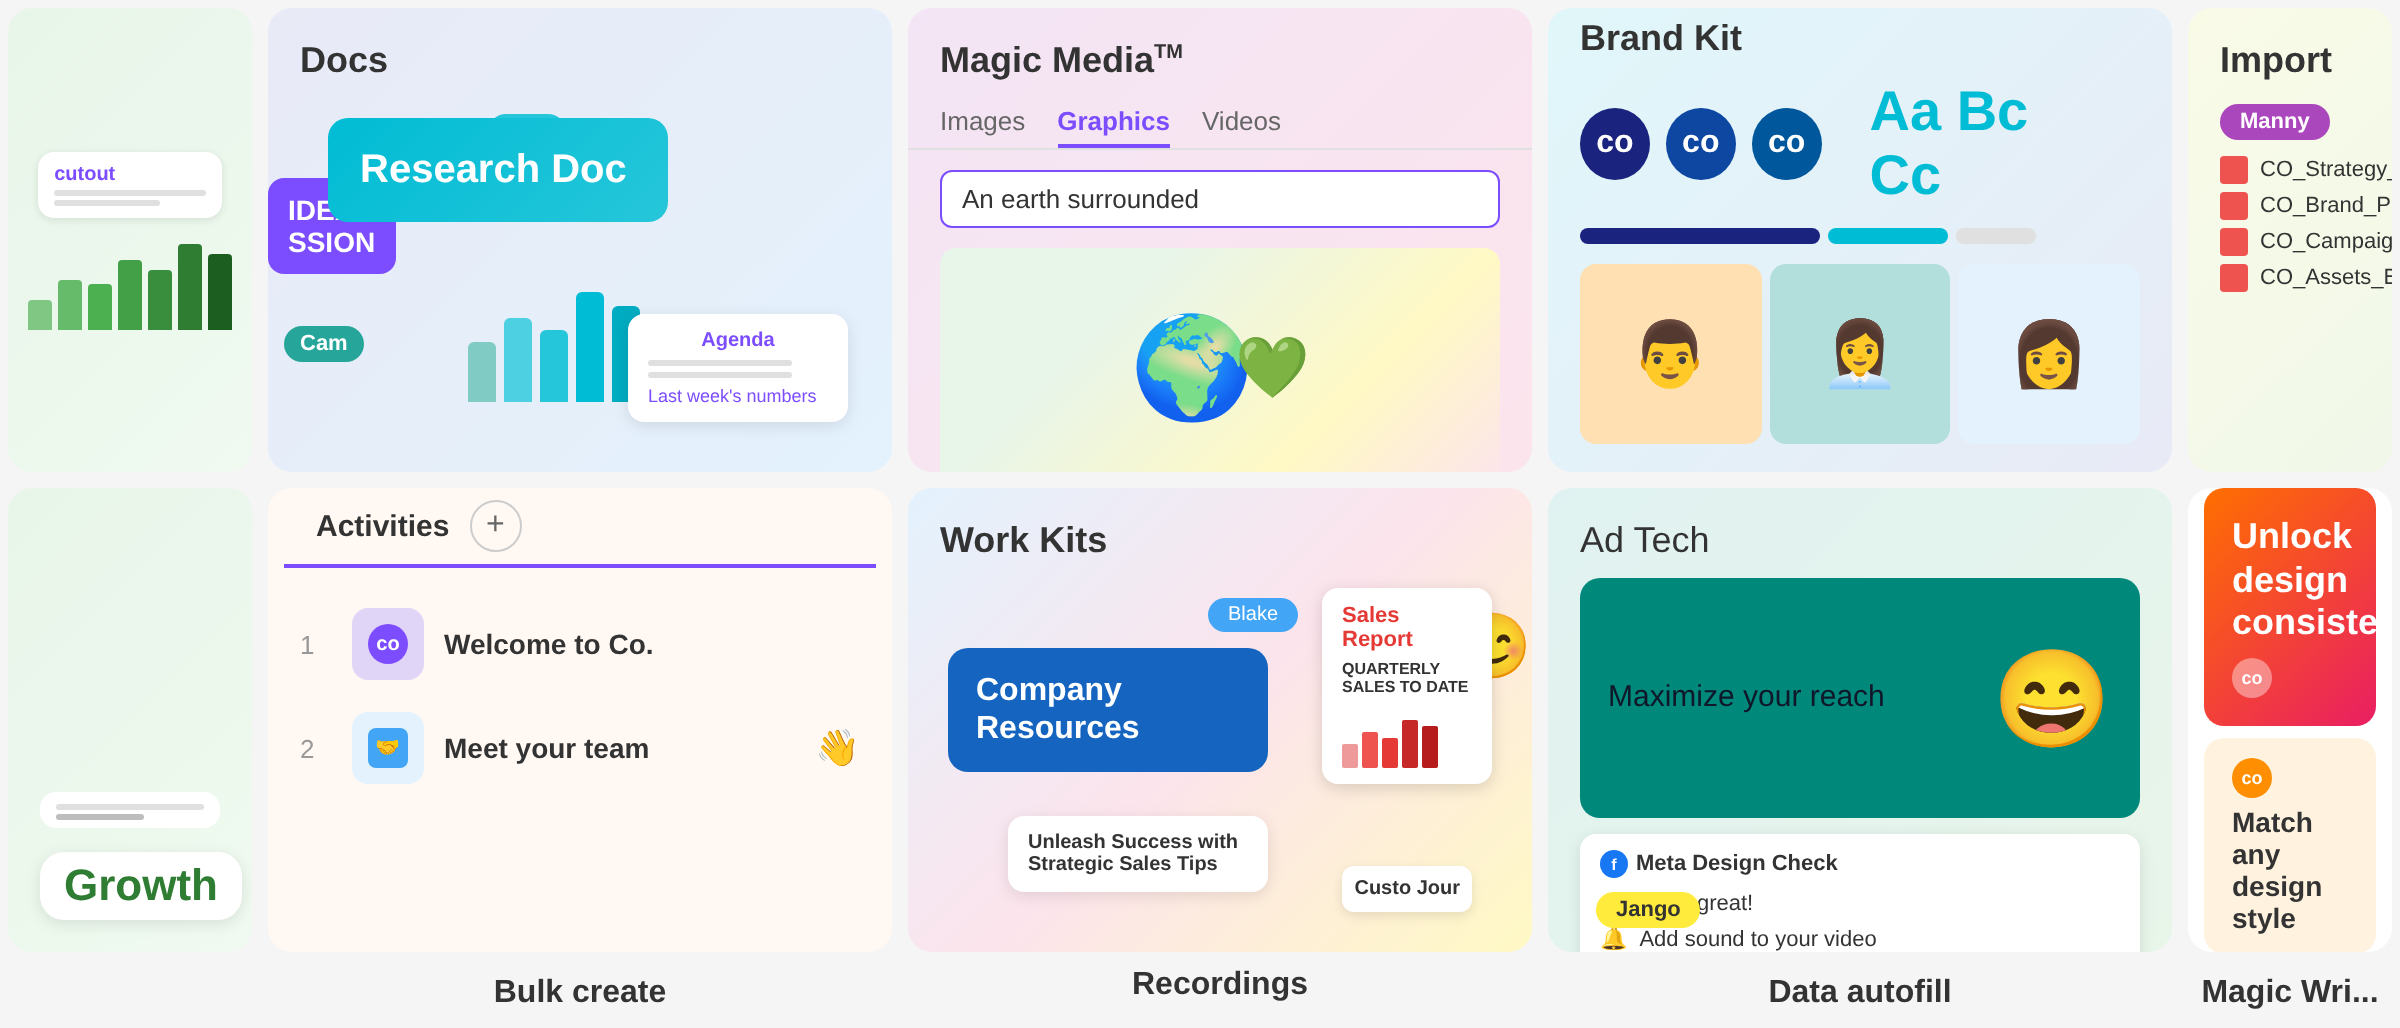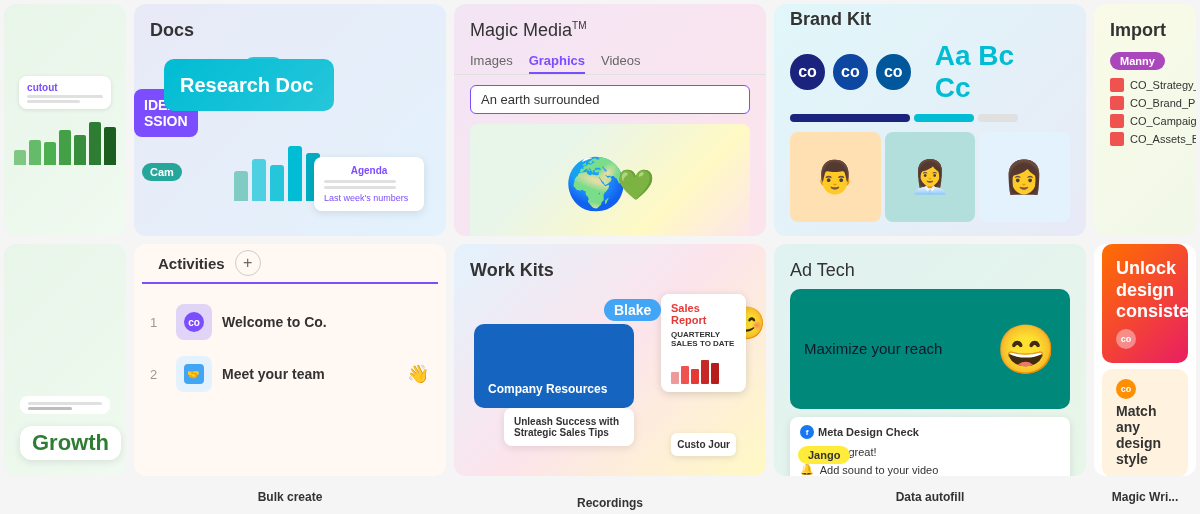--- a/index.html
+++ b/index.html
@@ -103,21 +103,21 @@
       display: flex;
       align-items: center;
       justify-content: center;
     }
 
     .cell-recordings {
       grid-column: 3;
       grid-row: 3;
       background: #f5f5f5;
       display: flex;
-      align-items: flex-end;
+      align-items: flex-start;
       justify-content: center;
     }
 
     .cell-data {
       grid-column: 4;
       grid-row: 3;
       background: #f5f5f5;
       display: flex;
       align-items: center;
       justify-content: center;
@@ -126,21 +126,21 @@
     .cell-magic-wri {
       grid-column: 5;
       grid-row: 3;
       background: #f5f5f5;
       display: flex;
       align-items: center;
       justify-content: center;
     }
 
     .bottom-label {
-      font-size: 12px;
+      font-size: 16px;
       font-weight: 600;
       color: #333;
     }
 
     
     .docs-title {
       font-size: 18px;
       font-weight: 700;
       color: #333;
       padding: 16px 16px 8px;
@@ -244,21 +244,21 @@
     }
 
     .bar {
       width: 14px;
       border-radius: 3px 3px 0 0;
     }
 
     
     .magic-media-title {
       font-size: 18px;
-      font-weight: 400;
+      font-weight: 700;
       color: #333;
       padding: 16px 16px 8px;
     }
 
     .tm-sup {
       font-size: 10px;
       vertical-align: super;
     }
 
     .tab-row {
@@ -519,22 +519,22 @@
     }
 
     .blake-badge {
       position: absolute;
       top: 55px;
       left: 150px;
       background: #42a5f5;
       color: white;
       border-radius: 12px;
       padding: 3px 10px;
-      font-size: 14px;
-      font-weight: 700;
+      font-size: 10px;
+      font-weight: 400;
       z-index: 3;
     }
 
     .sales-report-card {
       position: absolute;
       top: 50px;
       right: 20px;
       background: #fff;
       border-radius: 8px;
       padding: 8px 10px;
@@ -551,25 +551,24 @@
       top: 80px;
       left: 20px;
       background: #1565c0;
       border-radius: 10px;
       padding: 12px 14px;
       width: 160px;
       z-index: 2;
     }
 
     .company-resources-title {
-      font-size: 12px;
+      font-size: 16px;
       font-weight: 800;
       color: white;
       line-height: 1.2;
-      margin-top: 46px;
     }
 
     .unleash-card {
       position: absolute;
       bottom: 30px;
       left: 50px;
       background: white;
       border-radius: 8px;
       padding: 8px 10px;
       font-size: 10px;

